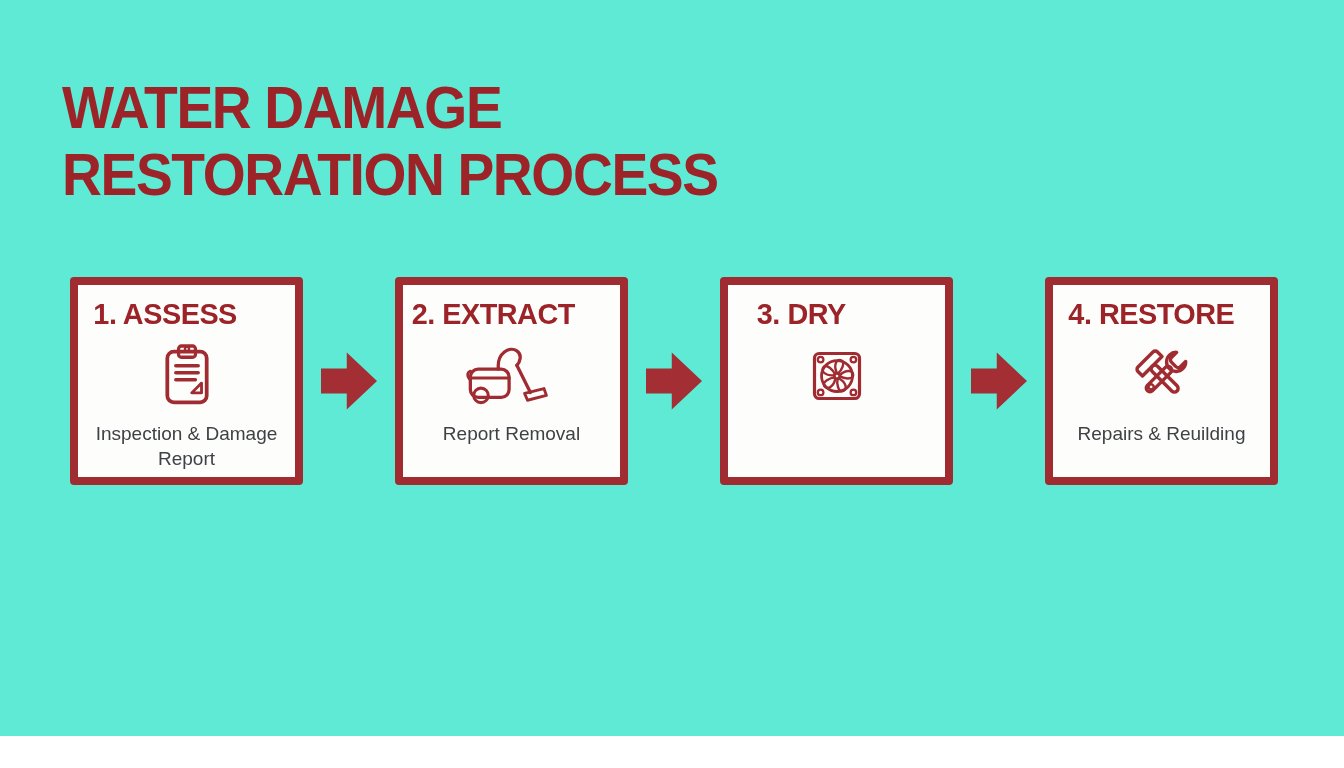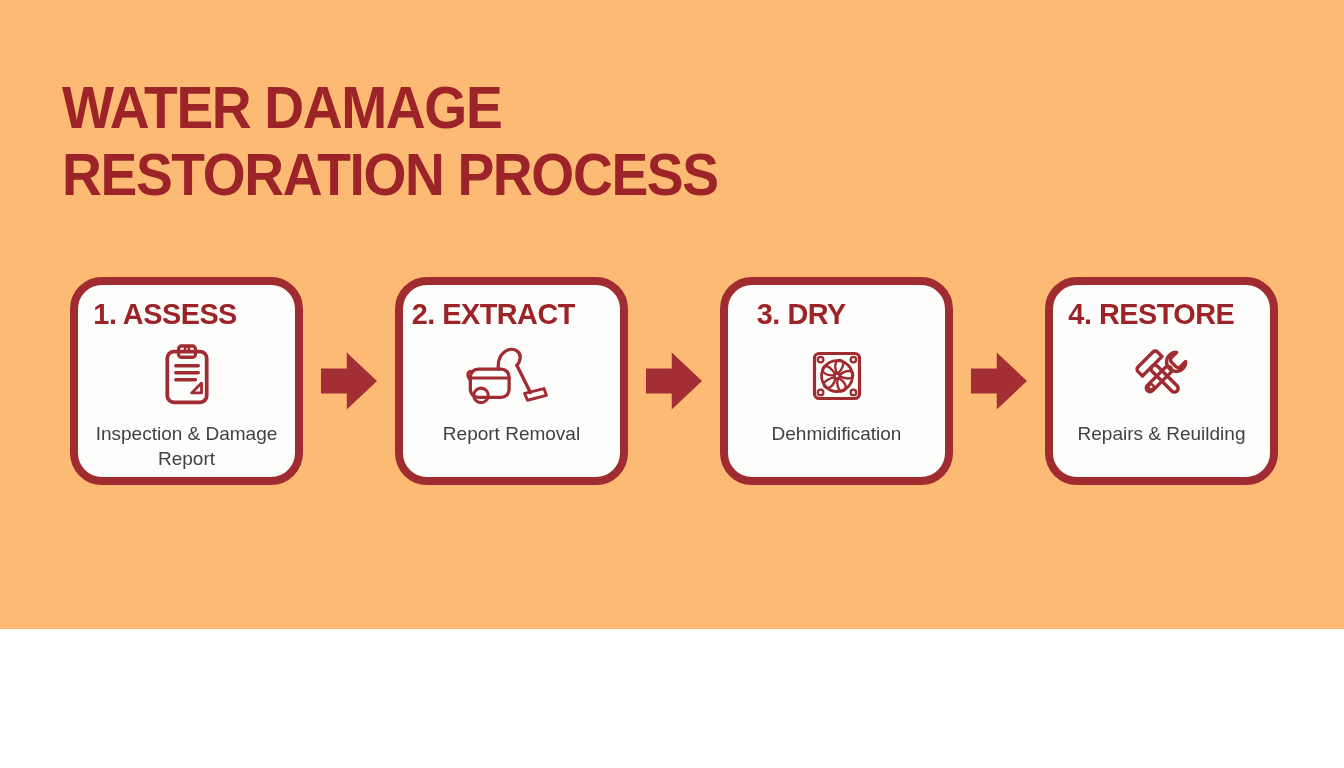--- a/index.html
+++ b/index.html
@@ -4,22 +4,22 @@
 <style>
   * { margin: 0; padding: 0; box-sizing: border-box; }
   html, body { width: 1344px; height: 768px; }
   body {
     font-family: "Liberation Sans", "DejaVu Sans", sans-serif;
     overflow: hidden;
   }
   .canvas {
     position: relative;
     width: 1344px;
-    height: 629px;
-    background: #fdba74;
+    height: 736px;
+    background: #5eead4;
   }
   
   .title {
     position: absolute;
     left: 62px;
     top: 74px;
     color: #9c2429;
     font-weight: bold;
     font-size: 60px;
     line-height: 67px;
@@ -33,21 +33,21 @@
     position: absolute;
     left: 70px;
     top: 277px;
     display: flex;
     align-items: stretch;
   }
   .step {
     width: 233px;
     height: 208px;
     border: 8px solid #a02c31;
-    border-radius: 32px;
+    border-radius: 4px;
     background: #fdfdfc;
     display: flex;
     flex-direction: column;
     padding-top: 12px;
   }
   .step-heading {
     color: #9c2429;
     font-weight: bold;
     font-size: 30px;
     letter-spacing: -0.5px;
@@ -155,21 +155,20 @@
           <circle class="ic" cx="32" cy="32" r="3" stroke-width="2.6"></circle>
           <g>
             <path class="ic" d="M32,29 C28,21 31,13 37,15.5 C41,17.5 37,26 33,29.5" stroke-width="2.6"></path>
             <path class="ic" d="M32,29 C28,21 31,13 37,15.5 C41,17.5 37,26 33,29.5" stroke-width="2.6" transform="rotate(72 32 32)"></path>
             <path class="ic" d="M32,29 C28,21 31,13 37,15.5 C41,17.5 37,26 33,29.5" stroke-width="2.6" transform="rotate(144 32 32)"></path>
             <path class="ic" d="M32,29 C28,21 31,13 37,15.5 C41,17.5 37,26 33,29.5" stroke-width="2.6" transform="rotate(216 32 32)"></path>
             <path class="ic" d="M32,29 C28,21 31,13 37,15.5 C41,17.5 37,26 33,29.5" stroke-width="2.6" transform="rotate(288 32 32)"></path>
           </g>
         </svg>
       </div>
-      <div class="step-label">Dehmidification</div>
     </div>
 
     <div class="arrow-slot">
       <div class="arrow-right"></div>
     </div>
 
     <div class="step s4">
       <div class="step-heading">4. RESTORE</div>
       <div class="icon-area">
         <svg width="78" height="68" viewBox="0 0 64 64">

